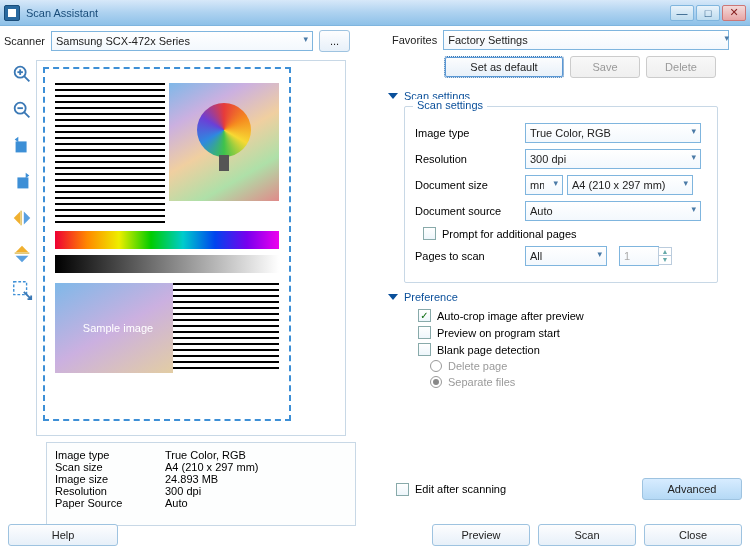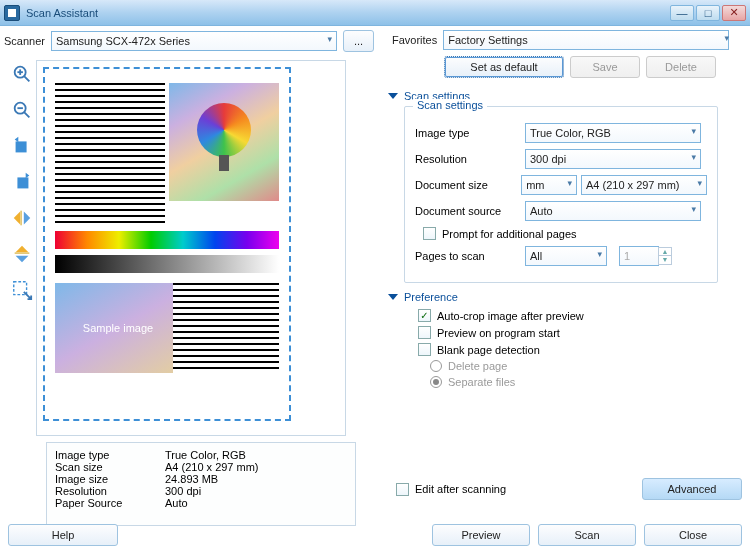--- a/index.html
+++ b/index.html
@@ -86,21 +86,21 @@
   <span class="spacer"></span>
   <div class="winbtn">—</div>
   <div class="winbtn">□</div>
   <div class="winbtn close">✕</div>
 </div>
 
 <div class="appbody">
 
   <div class="row" style="position:absolute;top:4px;left:4px;">
     <span class="lbl">Scanner</span>
-    <span class="sel-wrap"><select style="width:286px"><option>Samsung SCX-472x Series</option></select></span>
+    <span class="sel-wrap"><select style="width:262px"><option>Samsung SCX-472x Series</option></select></span>
     <button class="btn" style="min-width:30px">...</button>
   </div>
 
   <div class="row" style="position:absolute;top:4px;left:392px;right:16px;">
     <span class="lbl">Favorites</span>
     <span class="sel-wrap" style="flex:1"><select style="width:286px"><option>Factory Settings</option></select></span>
   </div>
   <div class="row" style="position:absolute;top:30px;left:444px;gap:6px;">
     <button class="btn primary" style="width:120px">Set as default</button>
     <button class="btn" disabled="" style="width:70px">Save</button>
@@ -209,21 +209,21 @@
       <div class="field">
           <span class="fl">Image type</span>
           <span class="sel-wrap"><select style="width:176px"><option>True Color, RGB</option></select></span>
         </div>
       <div class="field">
           <span class="fl">Resolution</span>
           <span class="sel-wrap"><select style="width:176px"><option>300 dpi</option></select></span>
         </div>
       <div class="field">
           <span class="fl">Document size</span>
-        <span class="sel-wrap"><select style="width:56px"><option>mm</option></select></span>
+        <span class="sel-wrap"><select style="width:38px"><option>mm</option></select></span>
         <span style="width:4px"></span>
         <span class="sel-wrap"><select style="width:126px"><option>A4 (210 x 297 mm)</option></select></span>
       </div>
       <div class="field">
           <span class="fl">Document source</span>
           <span class="sel-wrap"><select style="width:176px"><option>Auto</option></select></span>
         </div>
       <div class="chk">
           <span class="chkb"></span>
           <span>Prompt for additional pages</span>

